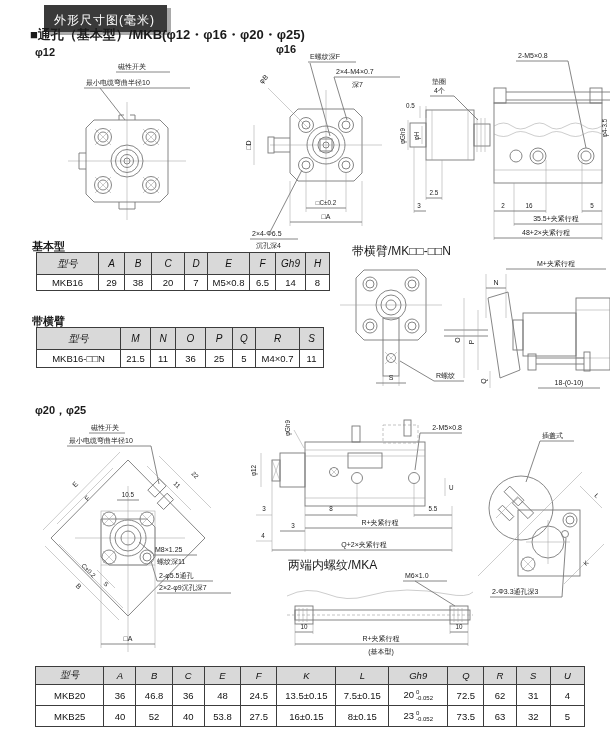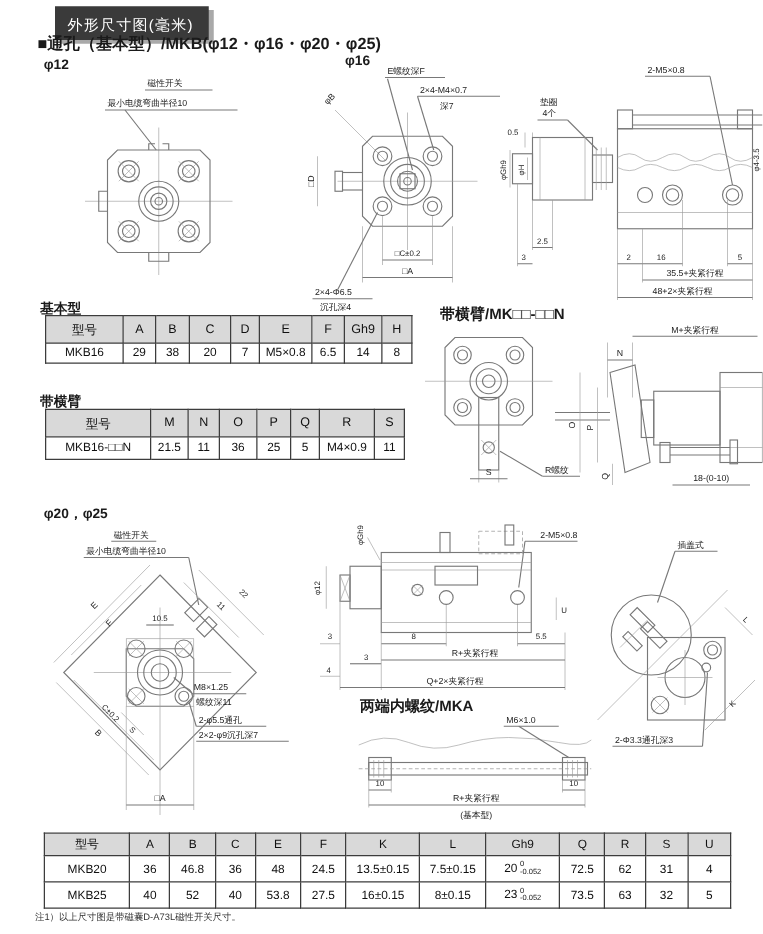--- a/index.html
+++ b/index.html
@@ -3,33 +3,33 @@
 <meta charset="utf-8">
 <style>
   html,body{margin:0;padding:0;}
   body{width:610px;height:747px;position:relative;background:#ffffff;
        font-family:"Liberation Sans",sans-serif;color:#1a1a1a;overflow:hidden;}
   .badge{position:absolute;left:44px;top:5px;background:#3a3a3a;color:#fff;
          font-size:12px;font-weight:normal;padding:7px 12px 3px 10px;letter-spacing:1px;
          box-shadow:4px 3px 0 #a9a9a9;}
   .subtitle{position:absolute;left:30px;top:26px;font-size:13px;font-weight:bold;text-align:center;}
   .sec-label{position:absolute;font-size:11px;font-weight:bold;}
-  .dwg-title{position:absolute;font-size:12px;font-weight:bold;}
+  .dwg-title{position:absolute;font-size:12px;font-weight:normal;}
   .caption{position:absolute;font-size:11px;font-weight:bold;}
   .notes{position:absolute;left:28px;top:729px;font-size:7.5px;line-height:9px;color:#333;}
   svg{position:absolute;overflow:visible;}
   svg line,svg path,svg rect,svg circle,svg polygon,svg polyline{stroke:#787878;fill:none;stroke-width:0.9;}
   svg .thin{stroke:#9a9a9a;stroke-width:0.5;}
   svg .dash{stroke-dasharray:3 2;stroke-width:0.6;stroke:#9a9a9a;}
   svg text{fill:#222;font-size:7px;stroke:none;font-family:"Liberation Sans",sans-serif;}
   svg text.sm{font-size:6.3px;}
   table{border-collapse:collapse;table-layout:fixed;font-size:10px;text-align:center;
         color:#111;position:absolute;background:#fff;}
   th,td{border:1px solid #3c3c3c;padding:0;overflow:hidden;white-space:nowrap;}
-  th{background:#d9d9d9;font-weight:normal;}
+  th{background:#d9d9d9;font-weight:normal;font-style:italic;}
   .tbl-basic th{height:21px}.tbl-basic td{height:15px;font-size:9.5px}
   .tbl-arm th{height:21px}.tbl-arm td{height:17px;font-size:9.5px}
   .tbl-bottom th{height:17px;font-size:9.5px}.tbl-bottom td{height:20px;font-size:9.5px}
   td .tol{display:inline-block;vertical-align:middle;font-size:6px;line-height:6px;
           text-align:left;margin-left:2px;}
   td .tol i{display:block;font-style:normal;}
 </style>
 </head>
 <body>
 
@@ -245,21 +245,21 @@
         </tr>
       </thead>
       <tbody>
         <tr>
           <td>MKB16-□□N</td>
           <td>21.5</td>
           <td>11</td>
           <td>36</td>
           <td>25</td>
           <td>5</td>
-          <td>M4×0.9</td>
+          <td>M4×0.7</td>
           <td>11</td>
         </tr>
       </tbody>
     </table>
 
   <div class="dwg-title" style="left:352px;top:243px">带横臂/MK□□-□□N</div>
   <svg style="left:338px;top:258px" width="272" height="135" viewBox="0 0 272 135">
     <polygon points="26,12 80,12 88,20 88,74 80,82 26,82 18,74 18,20"></polygon>
     <line class="thin" x1="2" y1="47" x2="104" y2="47"></line>
     <circle cx="32" cy="26" r="7"></circle>
@@ -539,16 +539,15 @@
           <td><span>23</span><span class="tol"><i>0</i><i>-0.052</i></span></td>
           <td>73.5</td>
           <td>63</td>
           <td>32</td>
           <td>5</td>
         </tr>
       </tbody>
     </table>
 
   <div class="notes">
-    <div>注1）以上尺寸图是带磁囊D-A73L磁性开关尺寸。</div>
   </div>
 
 </div>
 
 </body></html>

